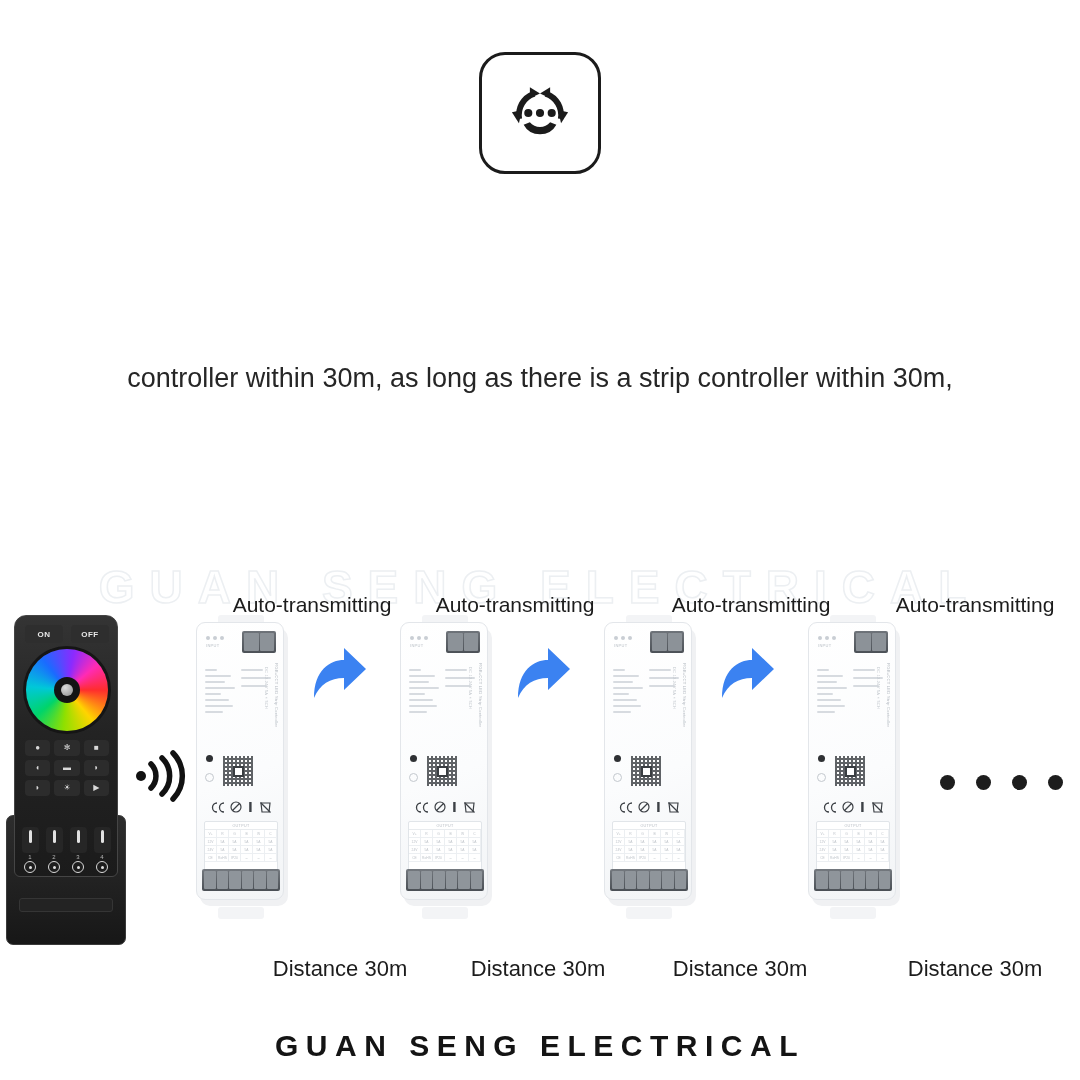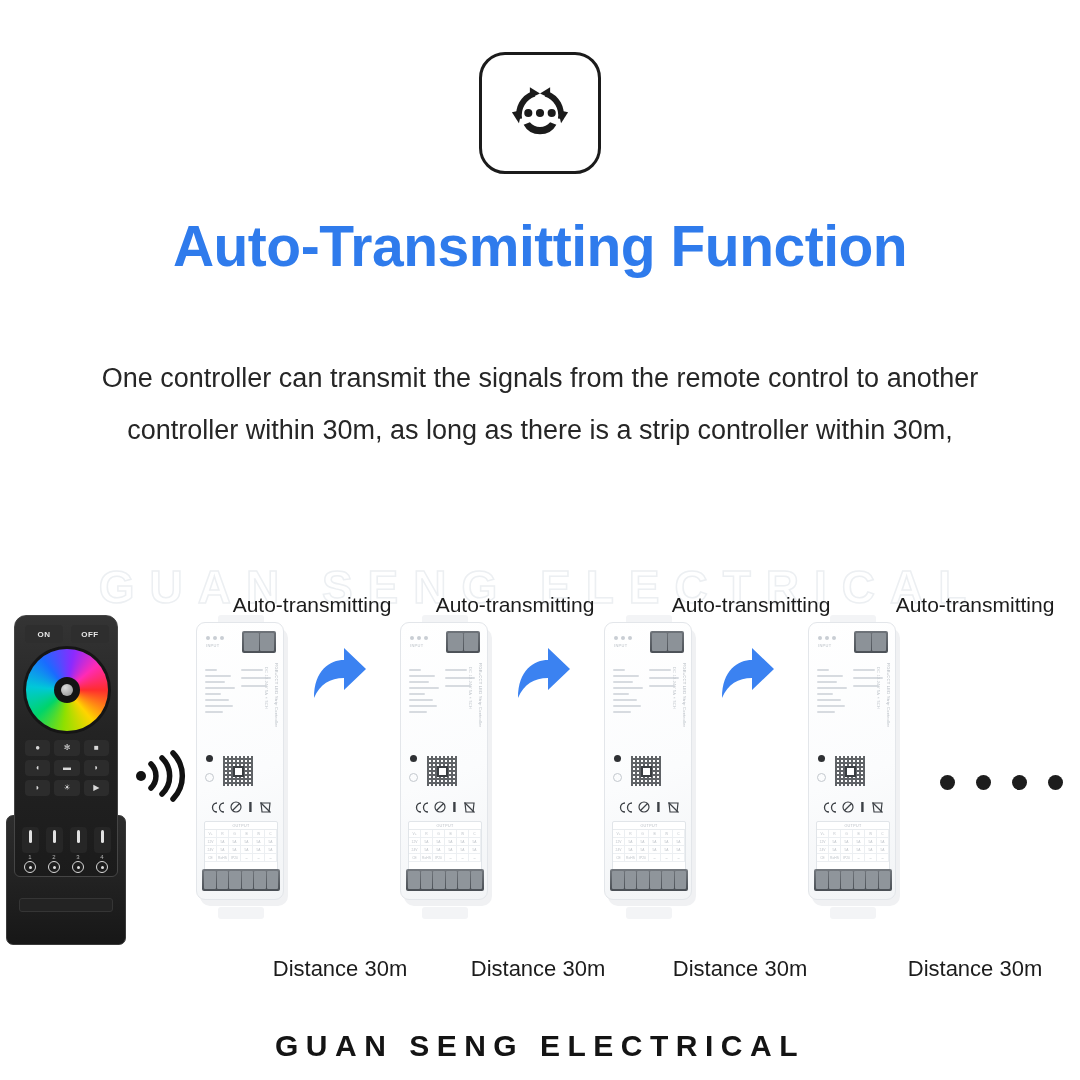--- a/index.html
+++ b/index.html
@@ -245,24 +245,22 @@
         <polygon points="37,17 50,25 37,31" fill="#1b1b1b"></polygon>
         <polygon points="63,17 50,25 63,31" fill="#1b1b1b"></polygon>
         <circle cx="35" cy="50" r="5.2" fill="#1b1b1b"></circle>
         <circle cx="50" cy="50" r="5.2" fill="#1b1b1b"></circle>
         <circle cx="65" cy="50" r="5.2" fill="#1b1b1b"></circle>
         <path d="M29 65 A24 24 0 0 0 71 65 L63 62 A17 17 0 0 1 37 62 Z" fill="#1b1b1b"></path>
       </svg>
     </div>
   </div>
 
-  <div class="title">Auto-Transmitting Function</div>
 
   <div class="para">
-    <span class="ln">One controller can transmit the signals from the remote control to another</span>
     <span class="ln">controller within 30m, as long as there is a strip controller within 30m,</span>
   </div>
 
   <div class="watermark">GUAN SENG ELECTRICAL</div>
 
   <div class="diagram">
 
     <div class="remote">
       <div class="remote-holder"></div>
       <div class="remote-body">

